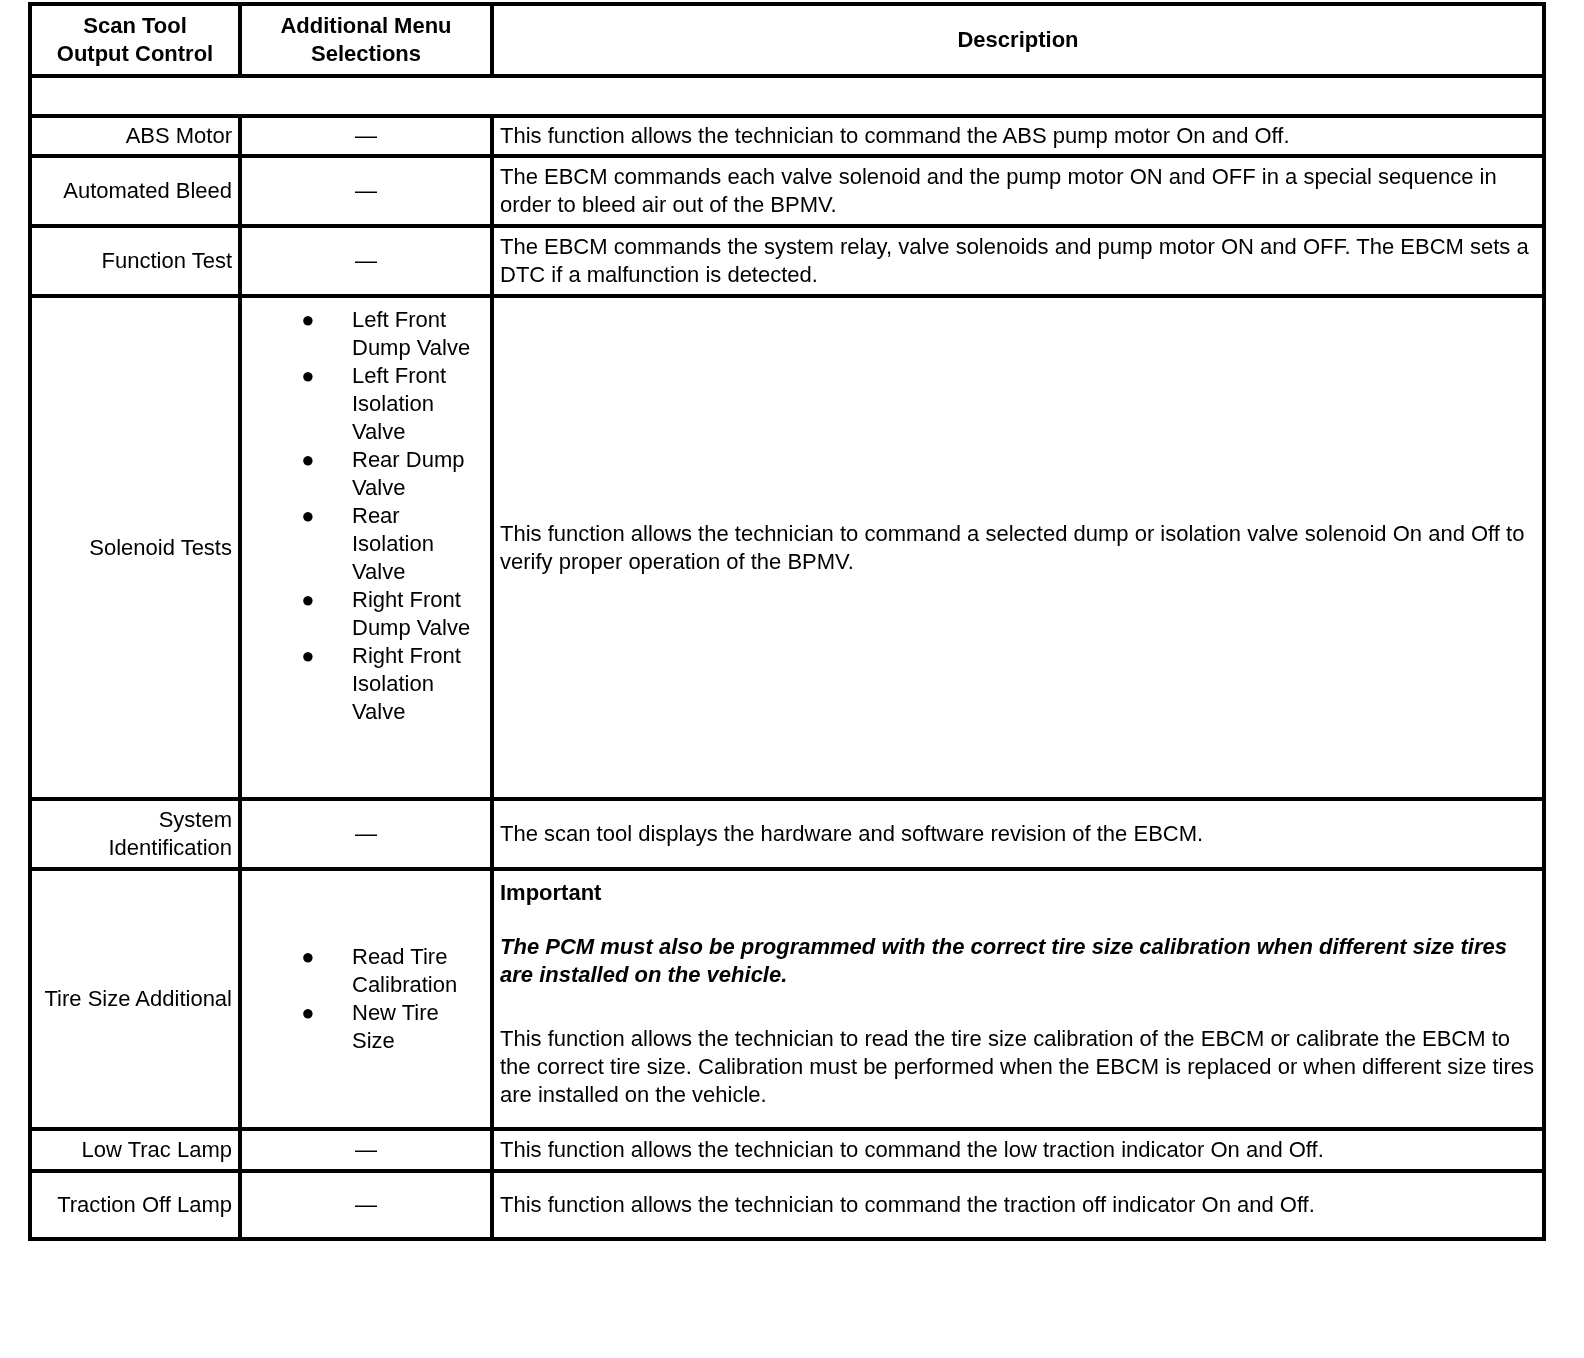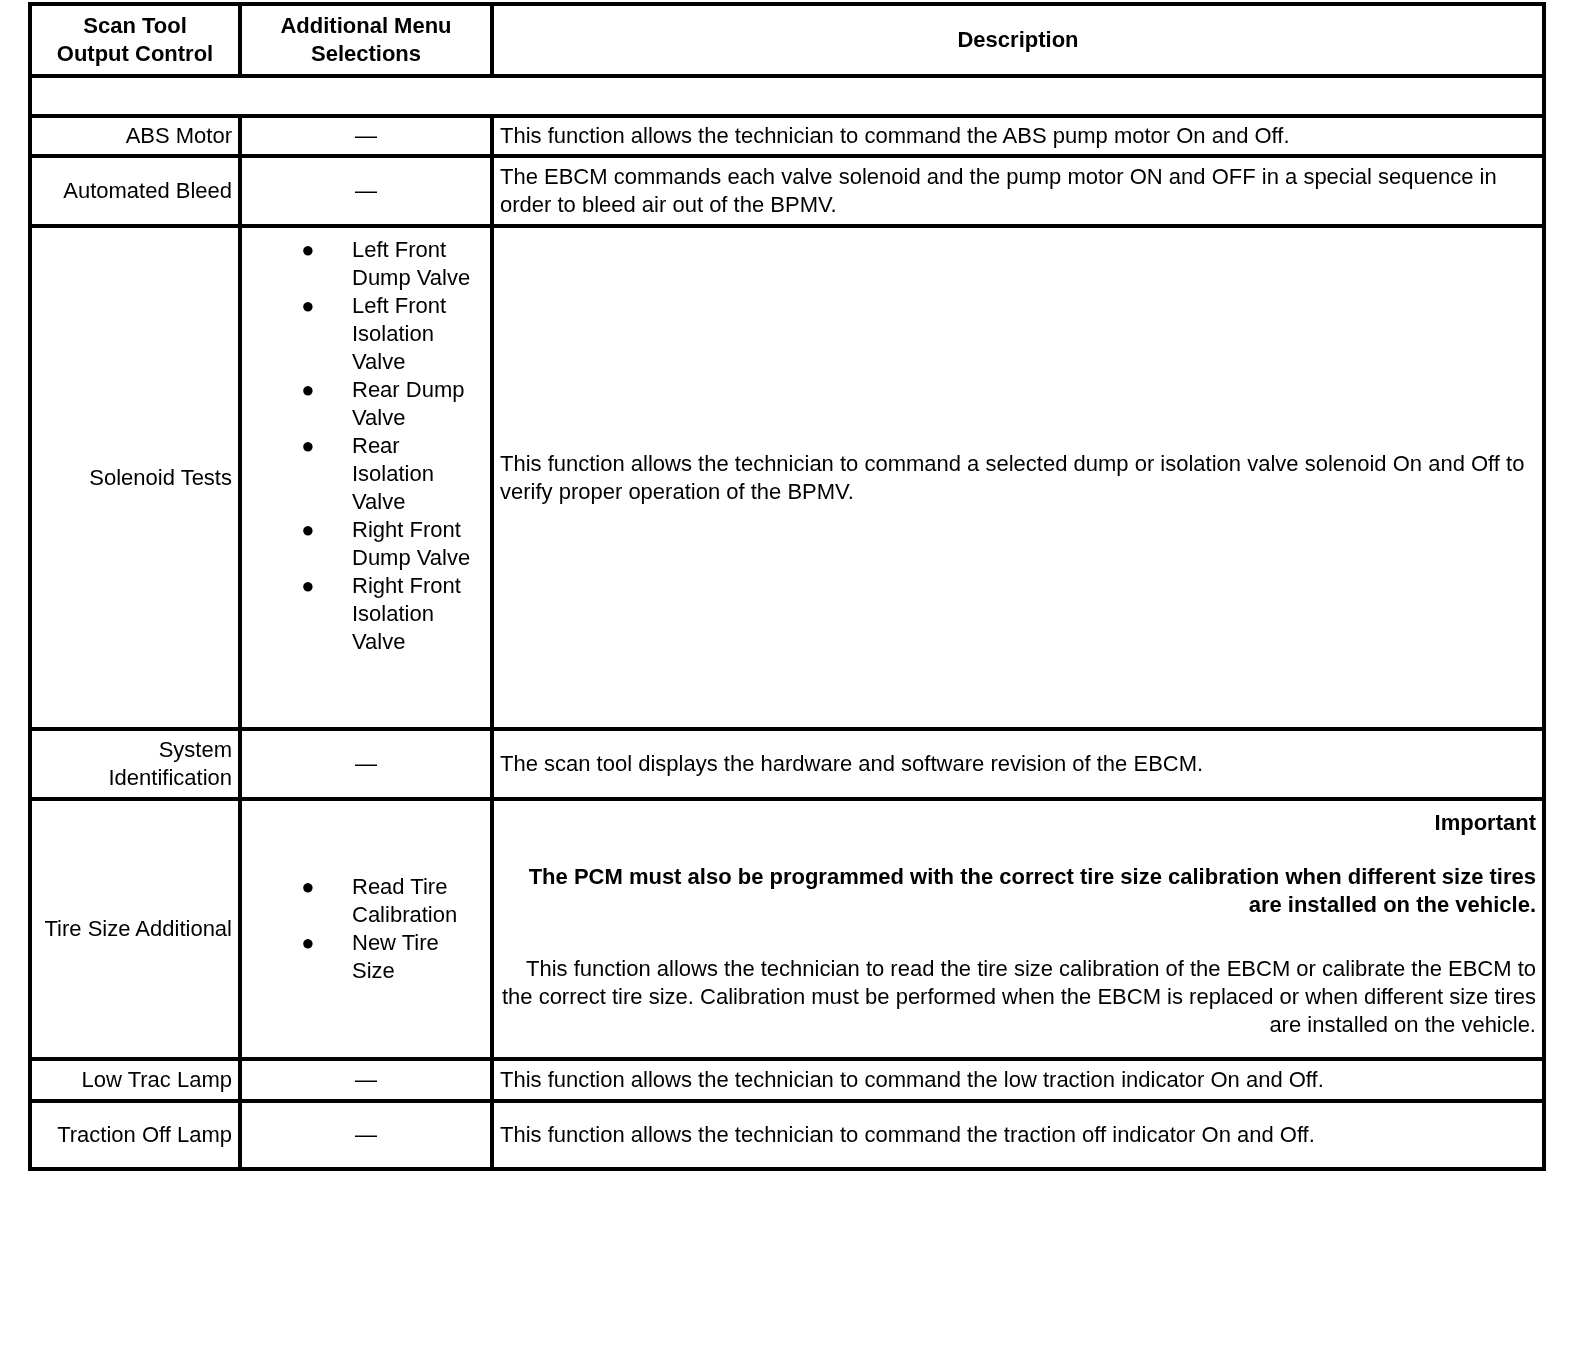--- a/index.html
+++ b/index.html
@@ -17,26 +17,26 @@
   col.c2 { width: 252px; }
   col.c3 { width: 1052px; }
   th { font-weight: bold; text-align: center; }
   th.desc { vertical-align: bottom; padding-bottom: 4px; }
   tr.hdr { height: 72px; }
   tr.blank { height: 40px; }
   td.name { text-align: right; padding-left: 4px; }
   td.menu { text-align: center; }
   td.menu.list { text-align: left; vertical-align: top; padding-top: 8px; }
   td.desc { padding-left: 4px; padding-right: 4px; }
-  td.desc.top { vertical-align: top; text-align: right; }
+  td.desc.top { vertical-align: top; }
   ul.sel { list-style: none; margin: 0; padding: 0 0 0 50px; }
   ul.sel li { position: relative; padding-left: 54px; }
   ul.sel li .bullet { position: absolute; left: 0; top: 0; width: 20px; text-align: center; }
   .imp-title { font-weight: bold; margin: 8px 0 26px 0; }
-  .imp-body { font-weight: bold; margin: 0 0 36px 0; }
+  .imp-body { font-weight: bold; margin: 0 0 36px 0; font-style: italic; }
   .desc-body { margin: 0; }
 </style>
 </head>
 <body>
 
 <table class="doc">
   <colgroup>
       <col class="c1">
       <col class="c2">
       <col class="c3">
@@ -64,20 +64,25 @@
       <td class="menu">—</td>
       <td class="desc">This function allows the technician to command the ABS pump motor On and Off.</td>
     </tr>
 
     <tr style="height:70px">
       <td class="name">Automated Bleed</td>
       <td class="menu">—</td>
       <td class="desc">The EBCM commands each valve solenoid and the pump motor ON and OFF in a special sequence in order to bleed air out of the BPMV.</td>
     </tr>
 
+    <tr style="height:70px">
+      <td class="name">Function Test</td>
+      <td class="menu">—</td>
+      <td class="desc">The EBCM commands the system relay, valve solenoids and pump motor ON and OFF. The EBCM sets a DTC if a malfunction is detected.</td>
+    </tr>
 
     <tr style="height:503px">
       <td class="name">Solenoid Tests</td>
       <td class="menu list">
         <ul class="sel">
           <li><span class="bullet">●</span><span>Left Front Dump Valve</span></li>
           <li><span class="bullet">●</span><span>Left Front Isolation Valve</span></li>
           <li><span class="bullet">●</span><span>Rear Dump Valve</span></li>
           <li><span class="bullet">●</span><span>Rear Isolation Valve</span></li>
           <li><span class="bullet">●</span><span>Right Front Dump Valve</span></li>

